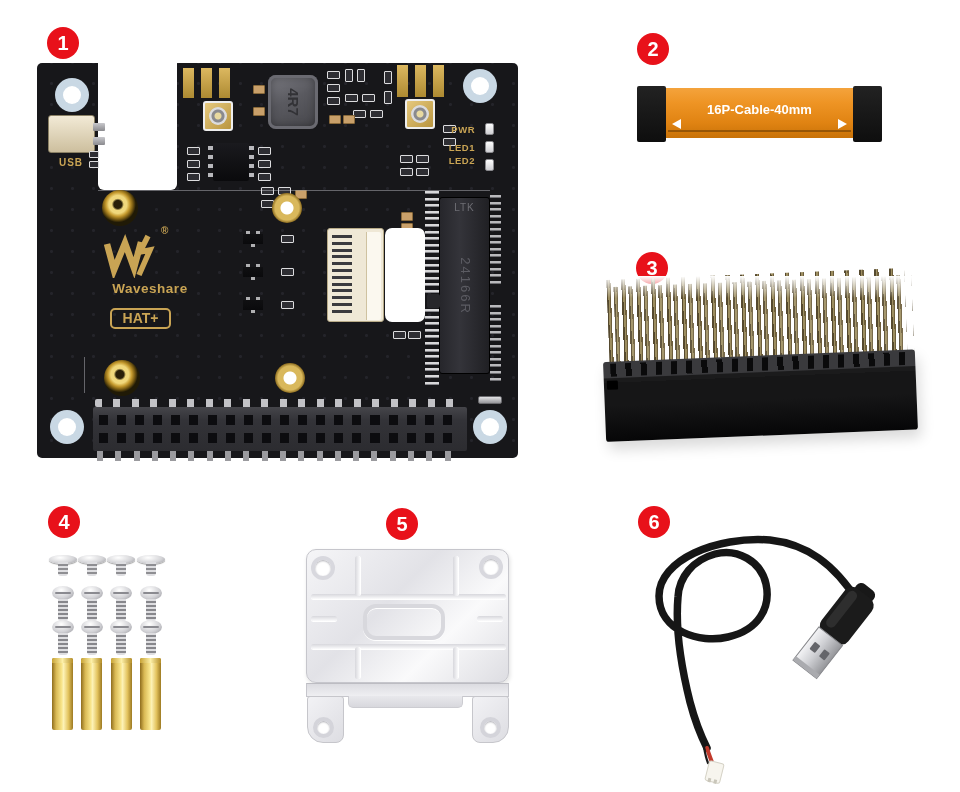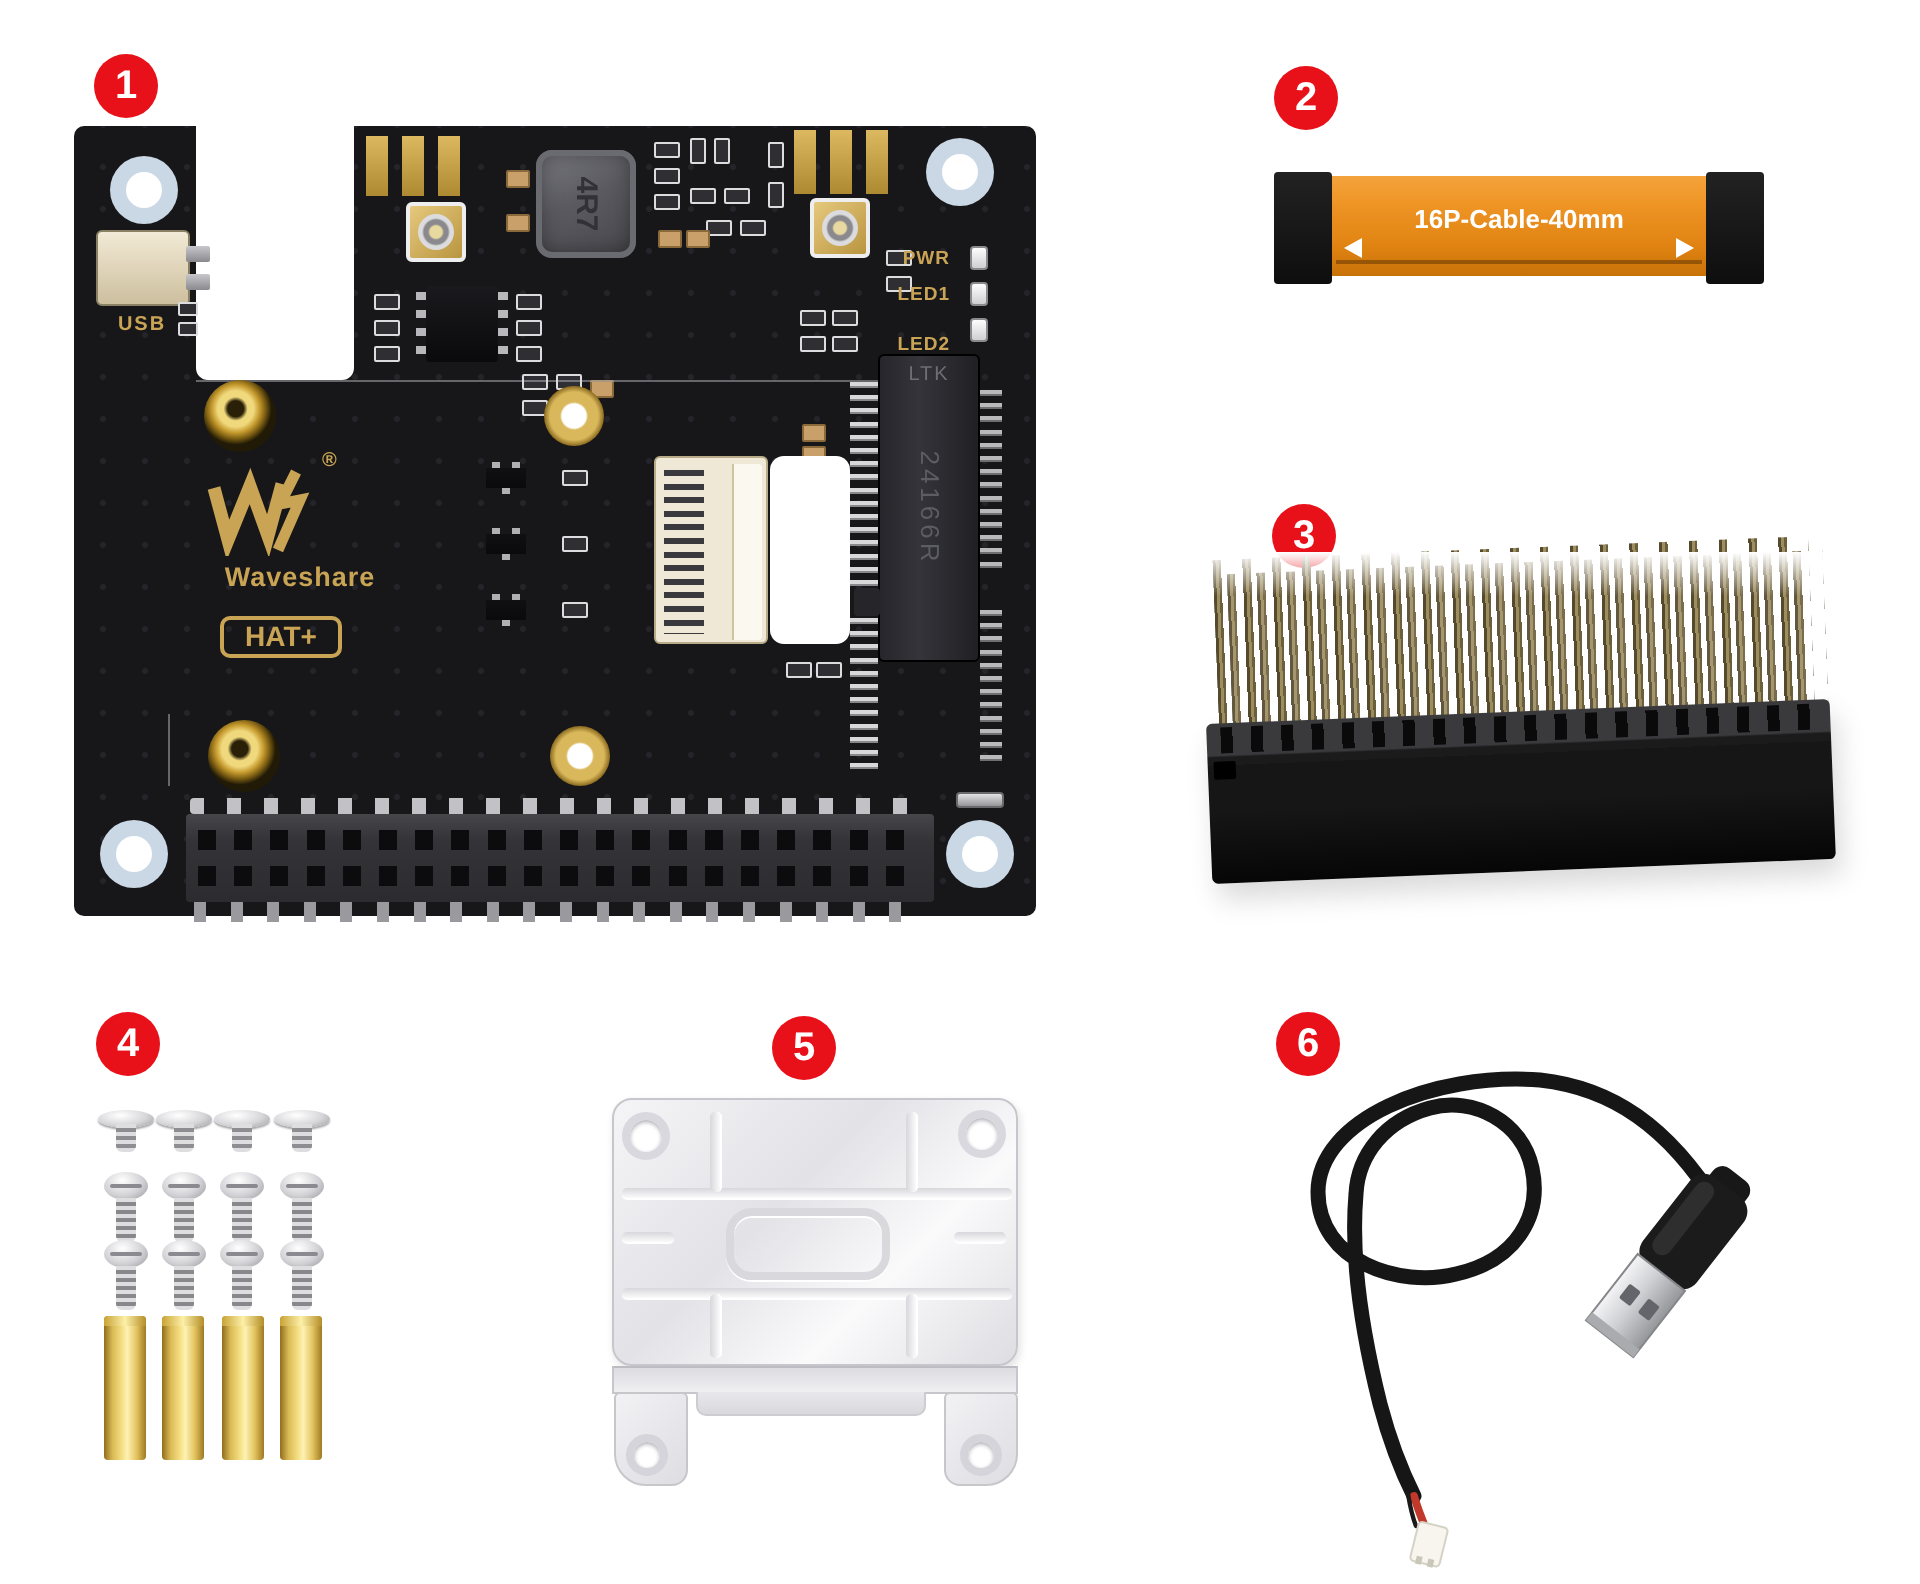--- a/index.html
+++ b/index.html
@@ -57,21 +57,21 @@
   .hatbox{position:absolute;left:73px;top:245px;width:61px;height:21px;border:2px solid #c9a454;border-radius:5px;
           text-align:center;font-size:14px;line-height:17px}
   .btitle{position:absolute;left:73px;top:278px;font-size:16.5px;letter-spacing:.2px}
   .ffc{position:absolute;left:290px;top:165px;width:57px;height:94px;background:#efe8d6;border:1px solid #b8ab88;border-radius:3px}
   .ffc i.comb{left:4px;top:6px;width:20px;height:82px;
         background:repeating-linear-gradient(180deg,#3a3a3e 0 3px,transparent 3px 6.8px)}
   .ffc i.latch{left:38px;top:3px;width:15px;height:88px;background:#fbf8ef;border-left:1px solid #cfc2a0;border-radius:0 2px 2px 0}
   .window{position:absolute;left:348px;top:165px;width:40px;height:94px;background:#fff;border-radius:7px}
   .pciepins{position:absolute;width:14px;background:repeating-linear-gradient(180deg,#d8d8da 0 2px,#87878c 2px 3px,transparent 3px 6.6px)}
   .pciepinsR{position:absolute;width:11px;background:repeating-linear-gradient(180deg,#b9b9bc 0 2px,#6e6e72 2px 3px,transparent 3px 6.6px)}
-  .pciebody{position:absolute;left:402px;top:114px;width:51px;height:154px;border-radius:3px;border:1px solid #000;
+  .pciebody{position:absolute;left:402px;top:134px;width:51px;height:177px;border-radius:3px;border:1px solid #000;
         background:linear-gradient(90deg,#26262b,#34343a 40%,#202024)}
   .pciebody .top{position:absolute;left:0;top:4px;width:100%;text-align:center;font-size:10px;letter-spacing:1px;color:#6e6e74}
   .pciebody .side{position:absolute;left:50%;top:50%;transform:translate(-50%,-50%) rotate(90deg);
         font-size:13px;letter-spacing:2px;color:#5c5c63;white-space:nowrap}
   .pcielatch{position:absolute;left:390px;top:231px;width:13px;height:14px;background:#26262a;border-radius:2px}
   .slvr{position:absolute;left:441px;top:333px;width:24px;height:8px;border-radius:2px;
         background:linear-gradient(#e2e2e4,#96969a);border:1px solid #6a6a6e}
   .gpiobump{position:absolute;left:58px;top:336px;width:370px;height:8px;border-radius:2px;
         background:repeating-linear-gradient(90deg,#c2c2c6 0 7px,transparent 7px 18.5px)}
   .gpiobody{position:absolute;left:56px;top:344px;width:374px;height:44px;border-radius:2px;
@@ -213,21 +213,21 @@
     <div class="c" style="left:306px;top:52px"></div>
     <div class="c" style="left:258px;top:127px"></div>
     <div class="c" style="left:364px;top:149px"></div>
     <div class="c" style="left:364px;top:160px"></div>
     <div class="sot" style="left:206px;top:168px"></div>
     <div class="sot" style="left:206px;top:201px"></div>
     <div class="sot" style="left:206px;top:234px"></div>
 
     <div class="ledlabel goldtxt" style="left:392px;top:61px">PWR</div>
     <div class="ledlabel goldtxt" style="left:392px;top:79px">LED1</div>
-    <div class="ledlabel goldtxt" style="left:392px;top:104px">LED2</div>
+    <div class="ledlabel goldtxt" style="left:392px;top:92px">LED2</div>
     <div class="led" style="left:448px;top:60px"></div>
     <div class="led" style="left:448px;top:78px"></div>
     <div class="led" style="left:448px;top:96px"></div>
 
     <div class="silk" style="left:61px;top:127px;width:392px;height:1px"></div>
     <div class="silk" style="left:47px;top:294px;width:1px;height:36px"></div>
 
     <svg class="abs" style="left:63px;top:167px" width="60" height="48" viewBox="0 0 60 48">
       <path d="M7 14 L14 40 L25 13 L34 38 L41 12" fill="none" stroke="#c9a454" stroke-width="6.5"></path>
       <path d="M48 6 L40 22 L50 20 L39 45" fill="none" stroke="#c9a454" stroke-width="5.5"></path>

